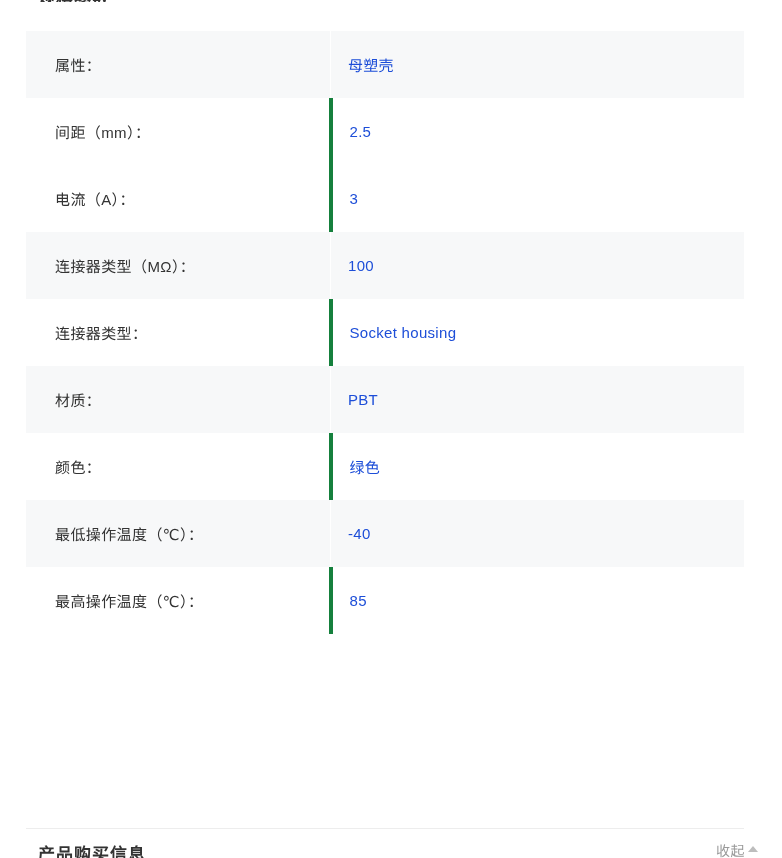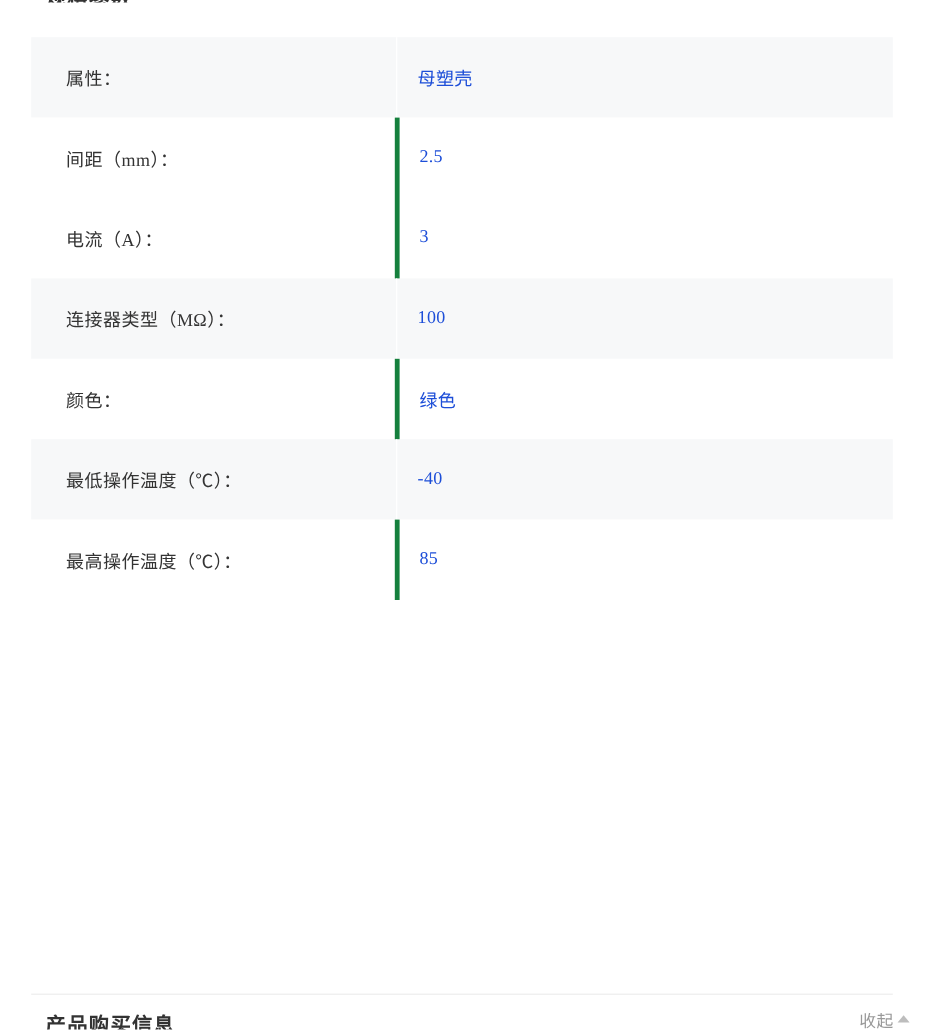--- a/index.html
+++ b/index.html
@@ -38,21 +38,20 @@
   }
 
   
   .spec-table {
     position: absolute;
     left: 26px;
     top: 31px;
     width: 718px;
     border-collapse: collapse;
     table-layout: fixed;
-    font-family: Liberation Serif, serif;
   }
   .spec-table tr {
     height: 67px;
   }
   .spec-table td {
     vertical-align: middle;
     font-size: 15px;
     padding: 0;
     border: none;
   }
@@ -143,20 +142,28 @@
       </tr>
       <tr class="even">
         <td class="label">电流（A）：</td>
         <td class="value">3</td>
       </tr>
       <tr class="odd">
         <td class="label">连接器类型（MΩ）：</td>
         <td class="value">100</td>
       </tr>
       <tr class="even">
+        <td class="label">连接器类型：</td>
+        <td class="value">Socket housing</td>
+      </tr>
+      <tr class="odd">
+        <td class="label">材质：</td>
+        <td class="value">PBT</td>
+      </tr>
+      <tr class="even">
         <td class="label">颜色：</td>
         <td class="value muted">绿色</td>
       </tr>
       <tr class="odd">
         <td class="label">最低操作温度（℃）：</td>
         <td class="value">-40</td>
       </tr>
       <tr class="even">
         <td class="label">最高操作温度（℃）：</td>
         <td class="value">85</td>

